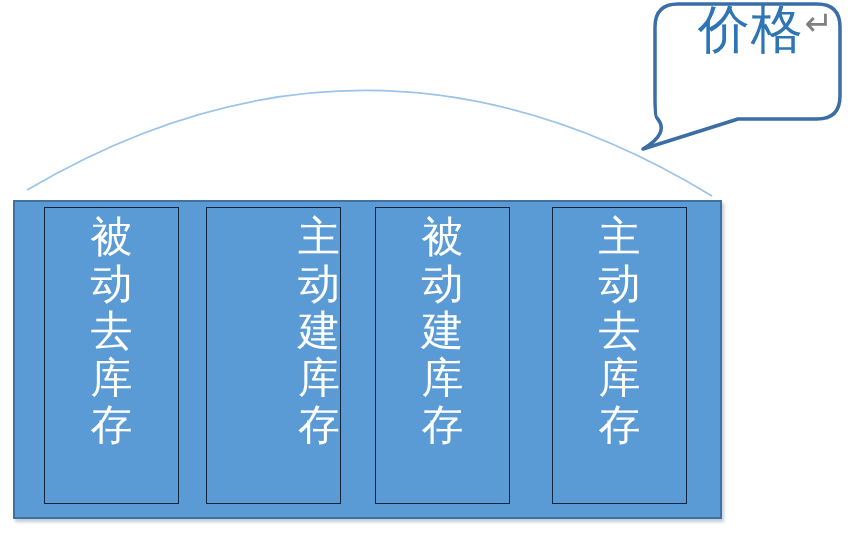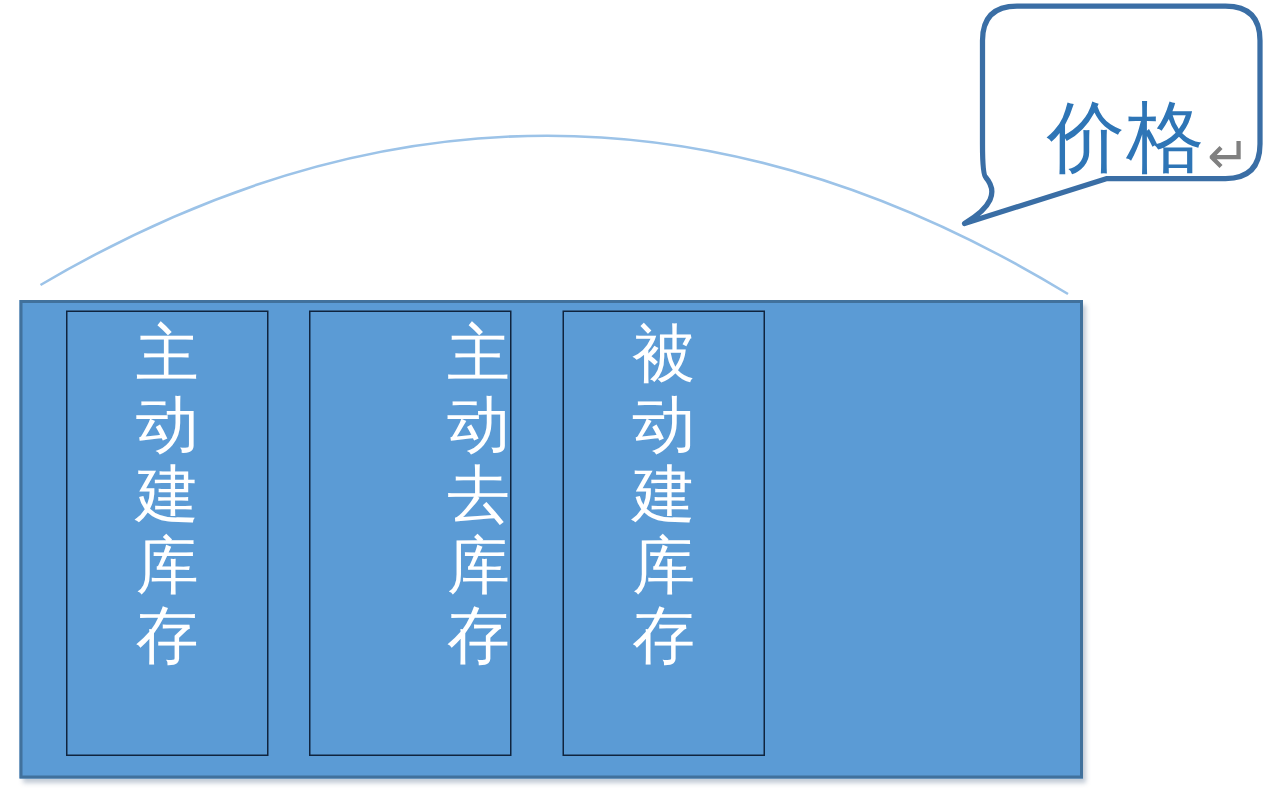--- a/index.html
+++ b/index.html
@@ -32,21 +32,21 @@
     stroke: var(--callout_border, #3A6EA5);
     stroke-width: 3.5;
     stroke-linejoin: round;
   }
   
   .callout-text-layer {
     position: absolute;
     left: 655px; top: 4px;
     width: 185px; height: 115px;
     display: flex;
-    align-items: flex-end;
+    align-items: flex-start;
     justify-content: center;
     padding-left: 36px;
     box-sizing: border-box;
   }
   .callout-label {
     font-size: 52px;
     color: var(--callout_text, #2E75B6);
     letter-spacing: 1px;
     line-height: 1;
     white-space: nowrap;
@@ -104,23 +104,26 @@
     <path class="bubble-path" d="M 678 4 H 817 Q 840 4 840 27 V 96 Q 840 119 817 119 H 738 L 643 149 Q 670 133 657 118 Q 655 117 655 96 V 27 Q 655 4 678 4 Z"></path>
   </svg>
 
   <div class="callout-text-layer">
     <span class="callout-label">价格</span>
     <span class="return-mark">↵</span>
   </div>
 
   <div class="cycle-box">
     <div class="phase-cell">
+      <span class="phase-label">被动去库存</span>
+    </div>
+    <div class="phase-cell">
       <span class="phase-label">主动建库存</span>
     </div>
     <div class="phase-cell">
-      <span class="phase-label">主动去库存</span>
+      <span class="phase-label">被动建库存</span>
     </div>
     <div class="phase-cell">
-      <span class="phase-label">被动建库存</span>
+      <span class="phase-label">主动去库存</span>
     </div>
   </div>
 
 </div>
 
 </body></html>

